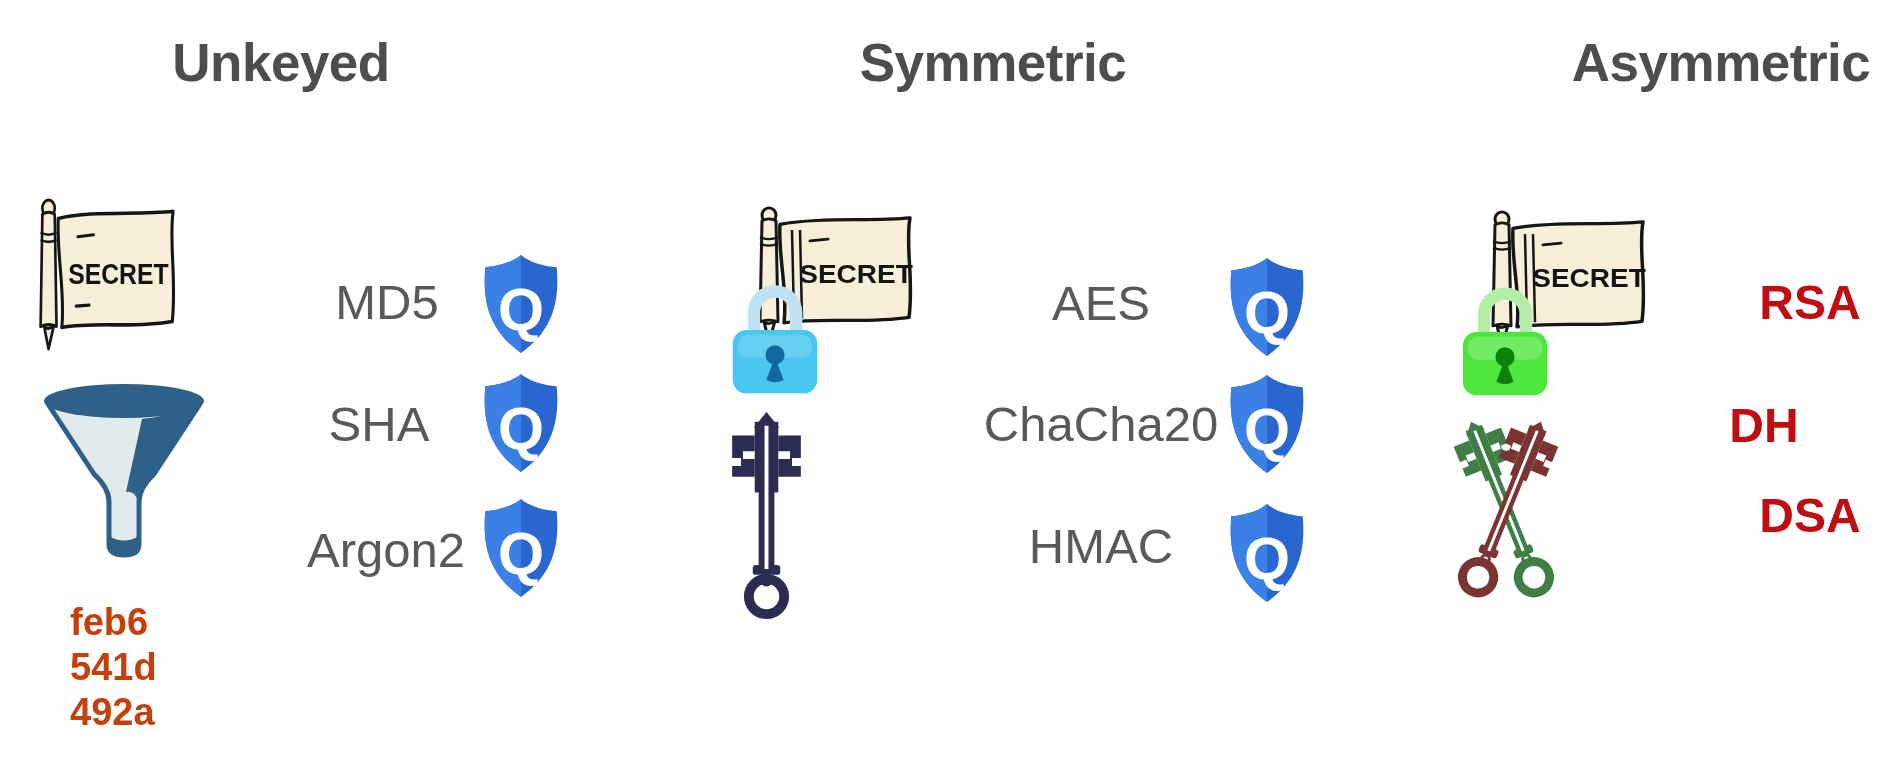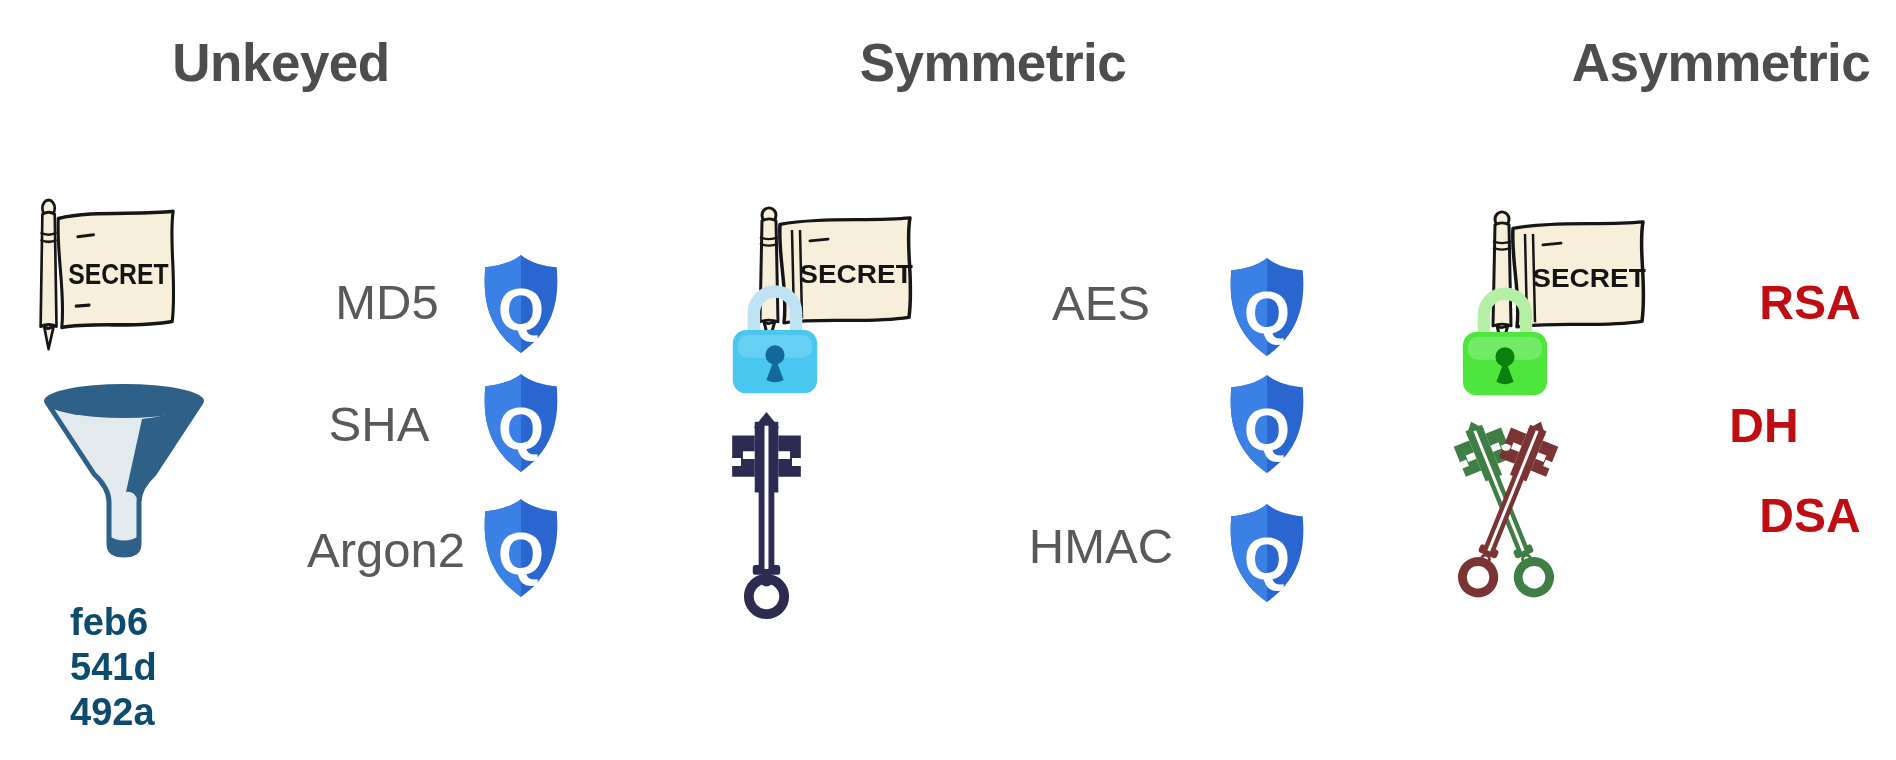--- a/index.html
+++ b/index.html
@@ -13,21 +13,21 @@
     position:absolute;transform:translate(-50%,-50%);
     font-size:49px;color:#595959;white-space:nowrap;
   }
   .algo.red{color:#c00d12;font-weight:bold;font-size:48px;text-align:right;}
   .icon{position:absolute;}
   .icon svg{display:block;width:100%;height:100%;}
   .shield{position:absolute;width:88px;height:102px;transform:translate(-50%,-50%);}
   .shield svg{display:block;width:100%;height:100%;}
   .hash{
     position:absolute;left:70px;top:600px;
-    font-size:38px;font-weight:bold;color:#0c4a6e;line-height:45px;
+    font-size:38px;font-weight:bold;color:#c2410c;line-height:45px;
   }
 </style>
 </head>
 <body>
 
 <div class="canvas">
 
   <div class="hdr" style="left:281px">Unkeyed</div>
   <div class="hdr" style="left:993px">Symmetric</div>
   <div class="hdr" style="left:1721px">Asymmetric</div>
@@ -122,20 +122,21 @@
         <rect x="29" y="80" width="16" height="80"></rect>
         <rect x="23" y="156" width="28" height="10" rx="3"></rect>
       </g>
       <rect x="35" y="14" width="4" height="146" fill="#ffffff"></rect>
       <circle cx="37" cy="171" r="5" fill="#ffffff" stroke="#2e2b52" stroke-width="3.5"></circle>
       <circle cx="37" cy="188" r="18" fill="none" stroke="#2e2b52" stroke-width="10"></circle>
     </svg>
   </div>
 
   <div class="algo" style="left:1101px;top:303px">AES</div>
+  <div class="algo" style="left:1101px;top:424px">ChaCha20</div>
   <div class="algo" style="left:1101px;top:546px">HMAC</div>
 
   <div class="shield" style="left:1267px;top:307px">
     <svg viewBox="0 0 82 100">
       <path d="M41 2 C33 9 19 13 6 14 C3 48 10 76 41 98 C72 76 79 48 76 14 C63 13 49 9 41 2 Z" fill="#2a66d0"></path>
       <path d="M41 2 C33 9 19 13 6 14 C3 48 10 76 41 98 L41 2 Z" fill="#3b80e5"></path>
       <text x="41" y="75" text-anchor="middle" font-size="58" font-weight="bold" fill="#ffffff" font-family="Liberation Sans, DejaVu Sans, sans-serif">Q</text>
     </svg>
   </div>
   <div class="shield" style="left:1267px;top:424px">

